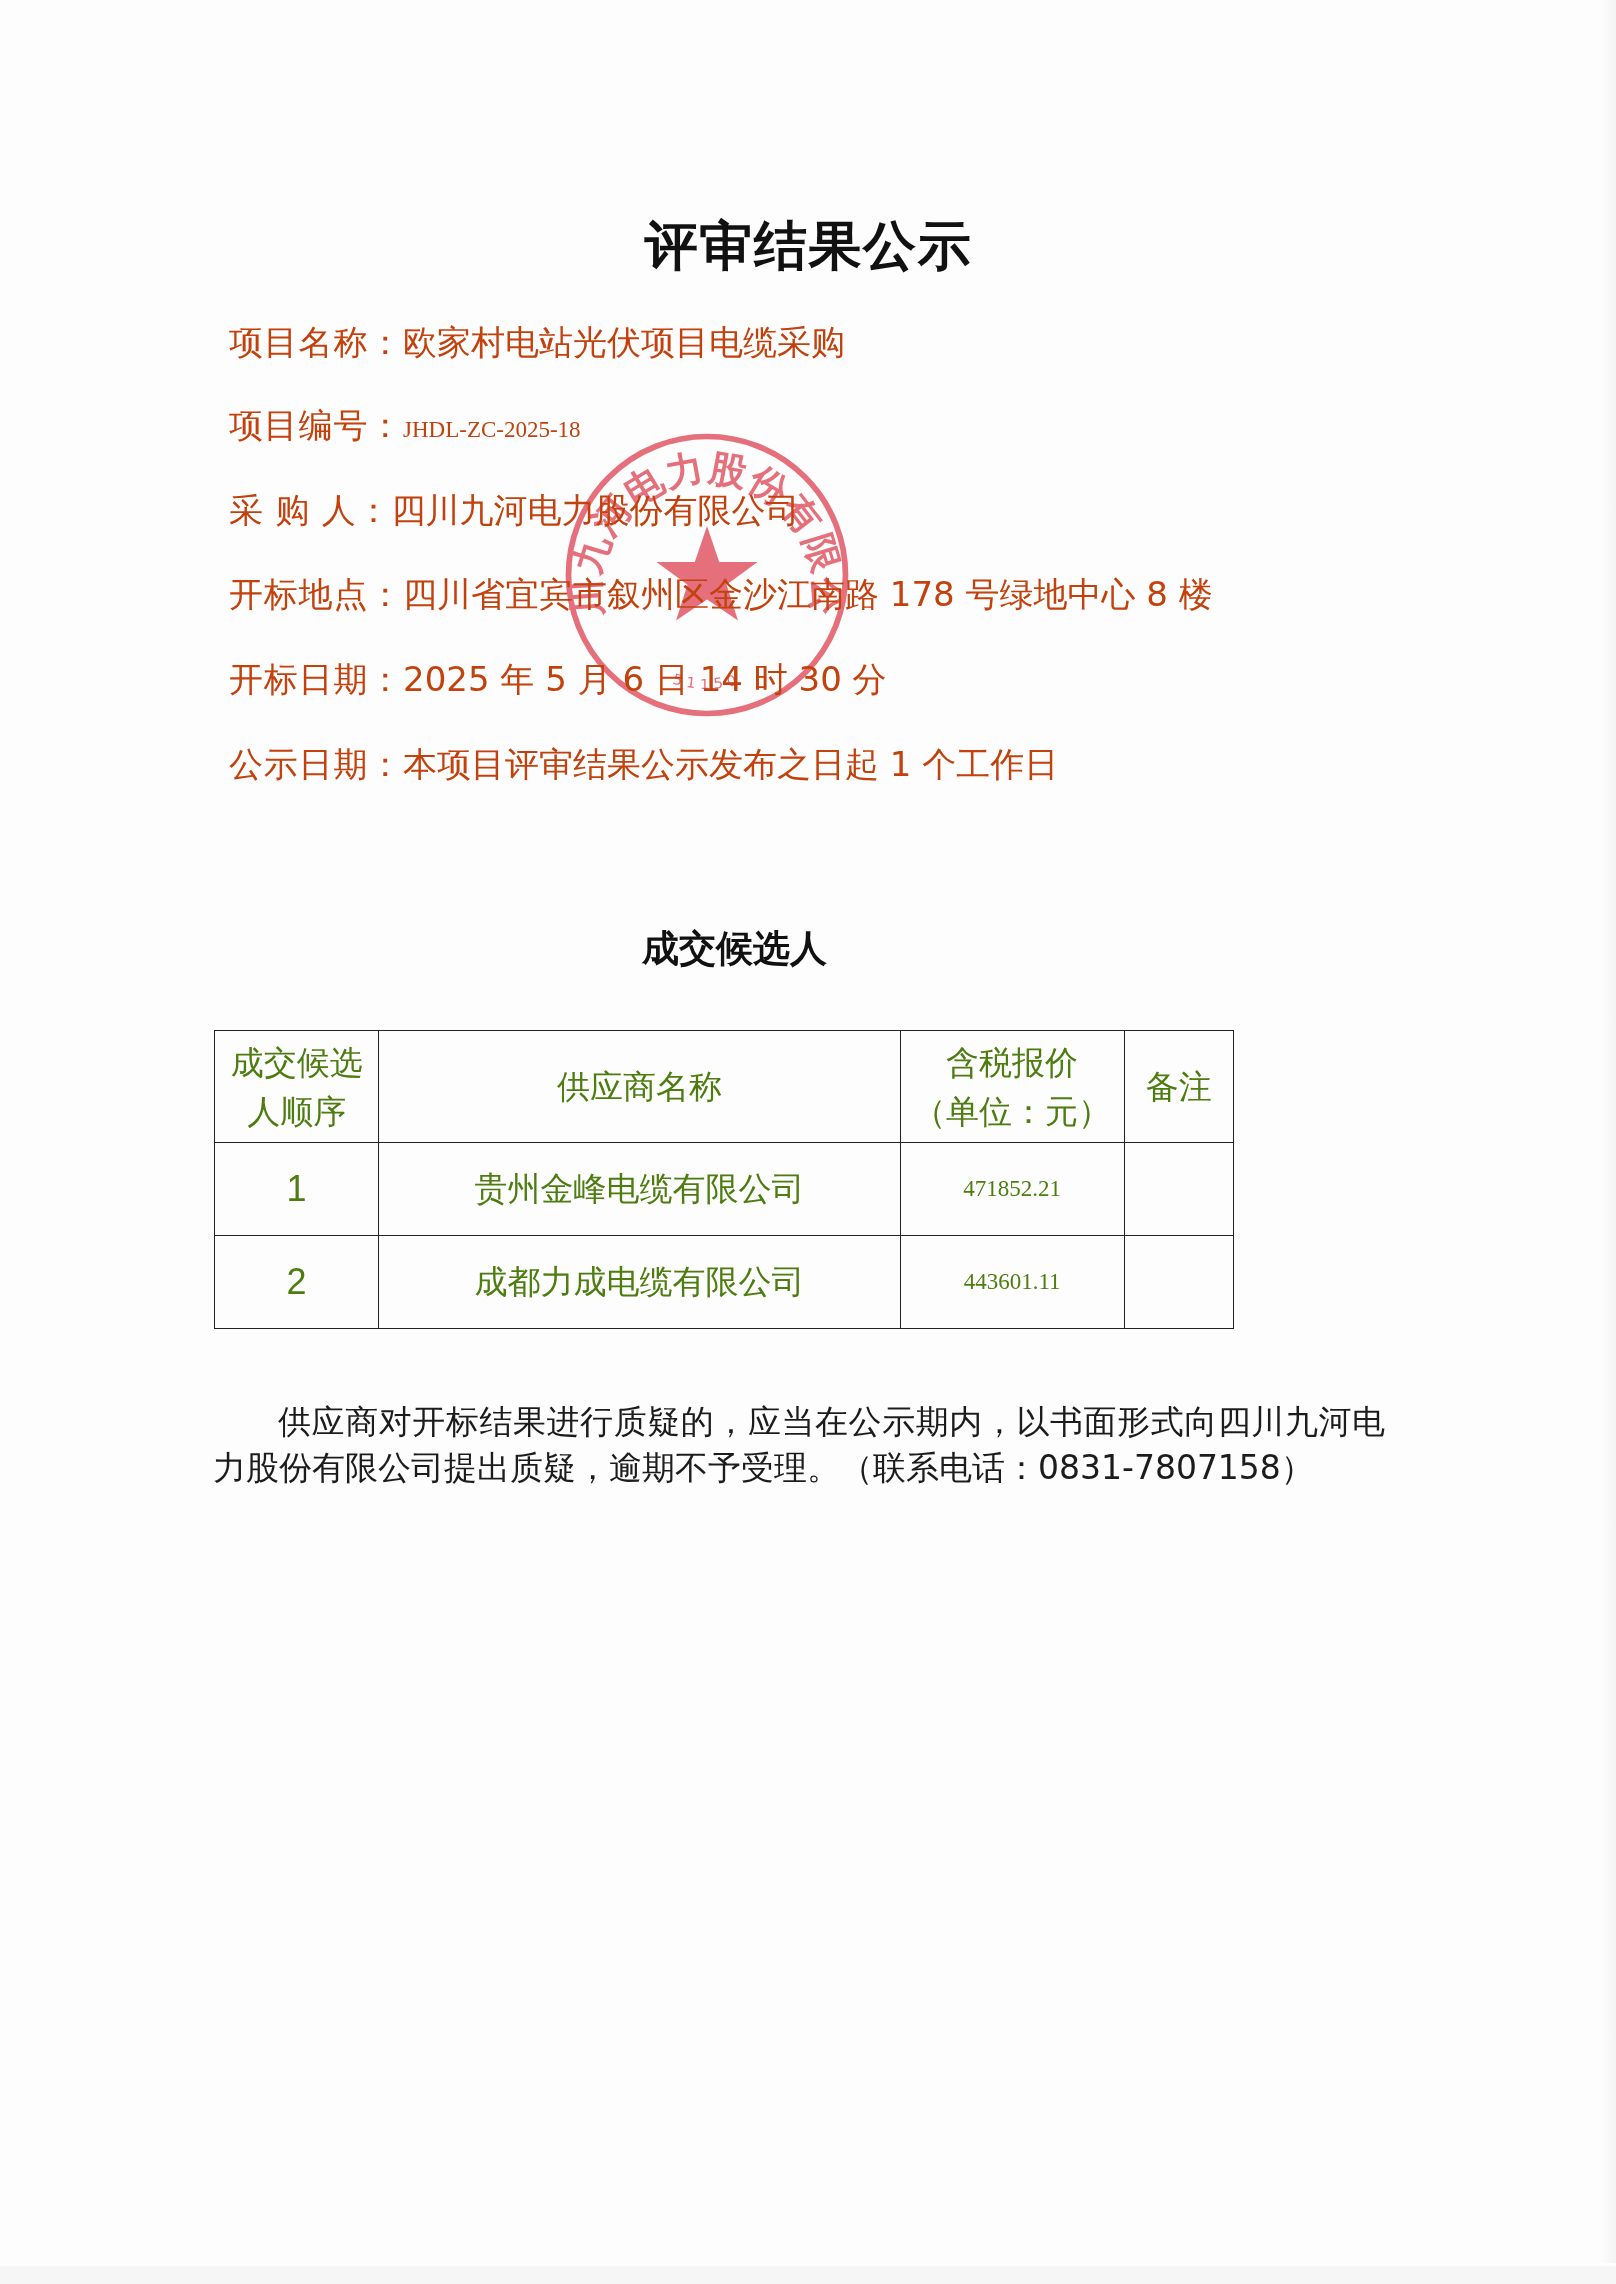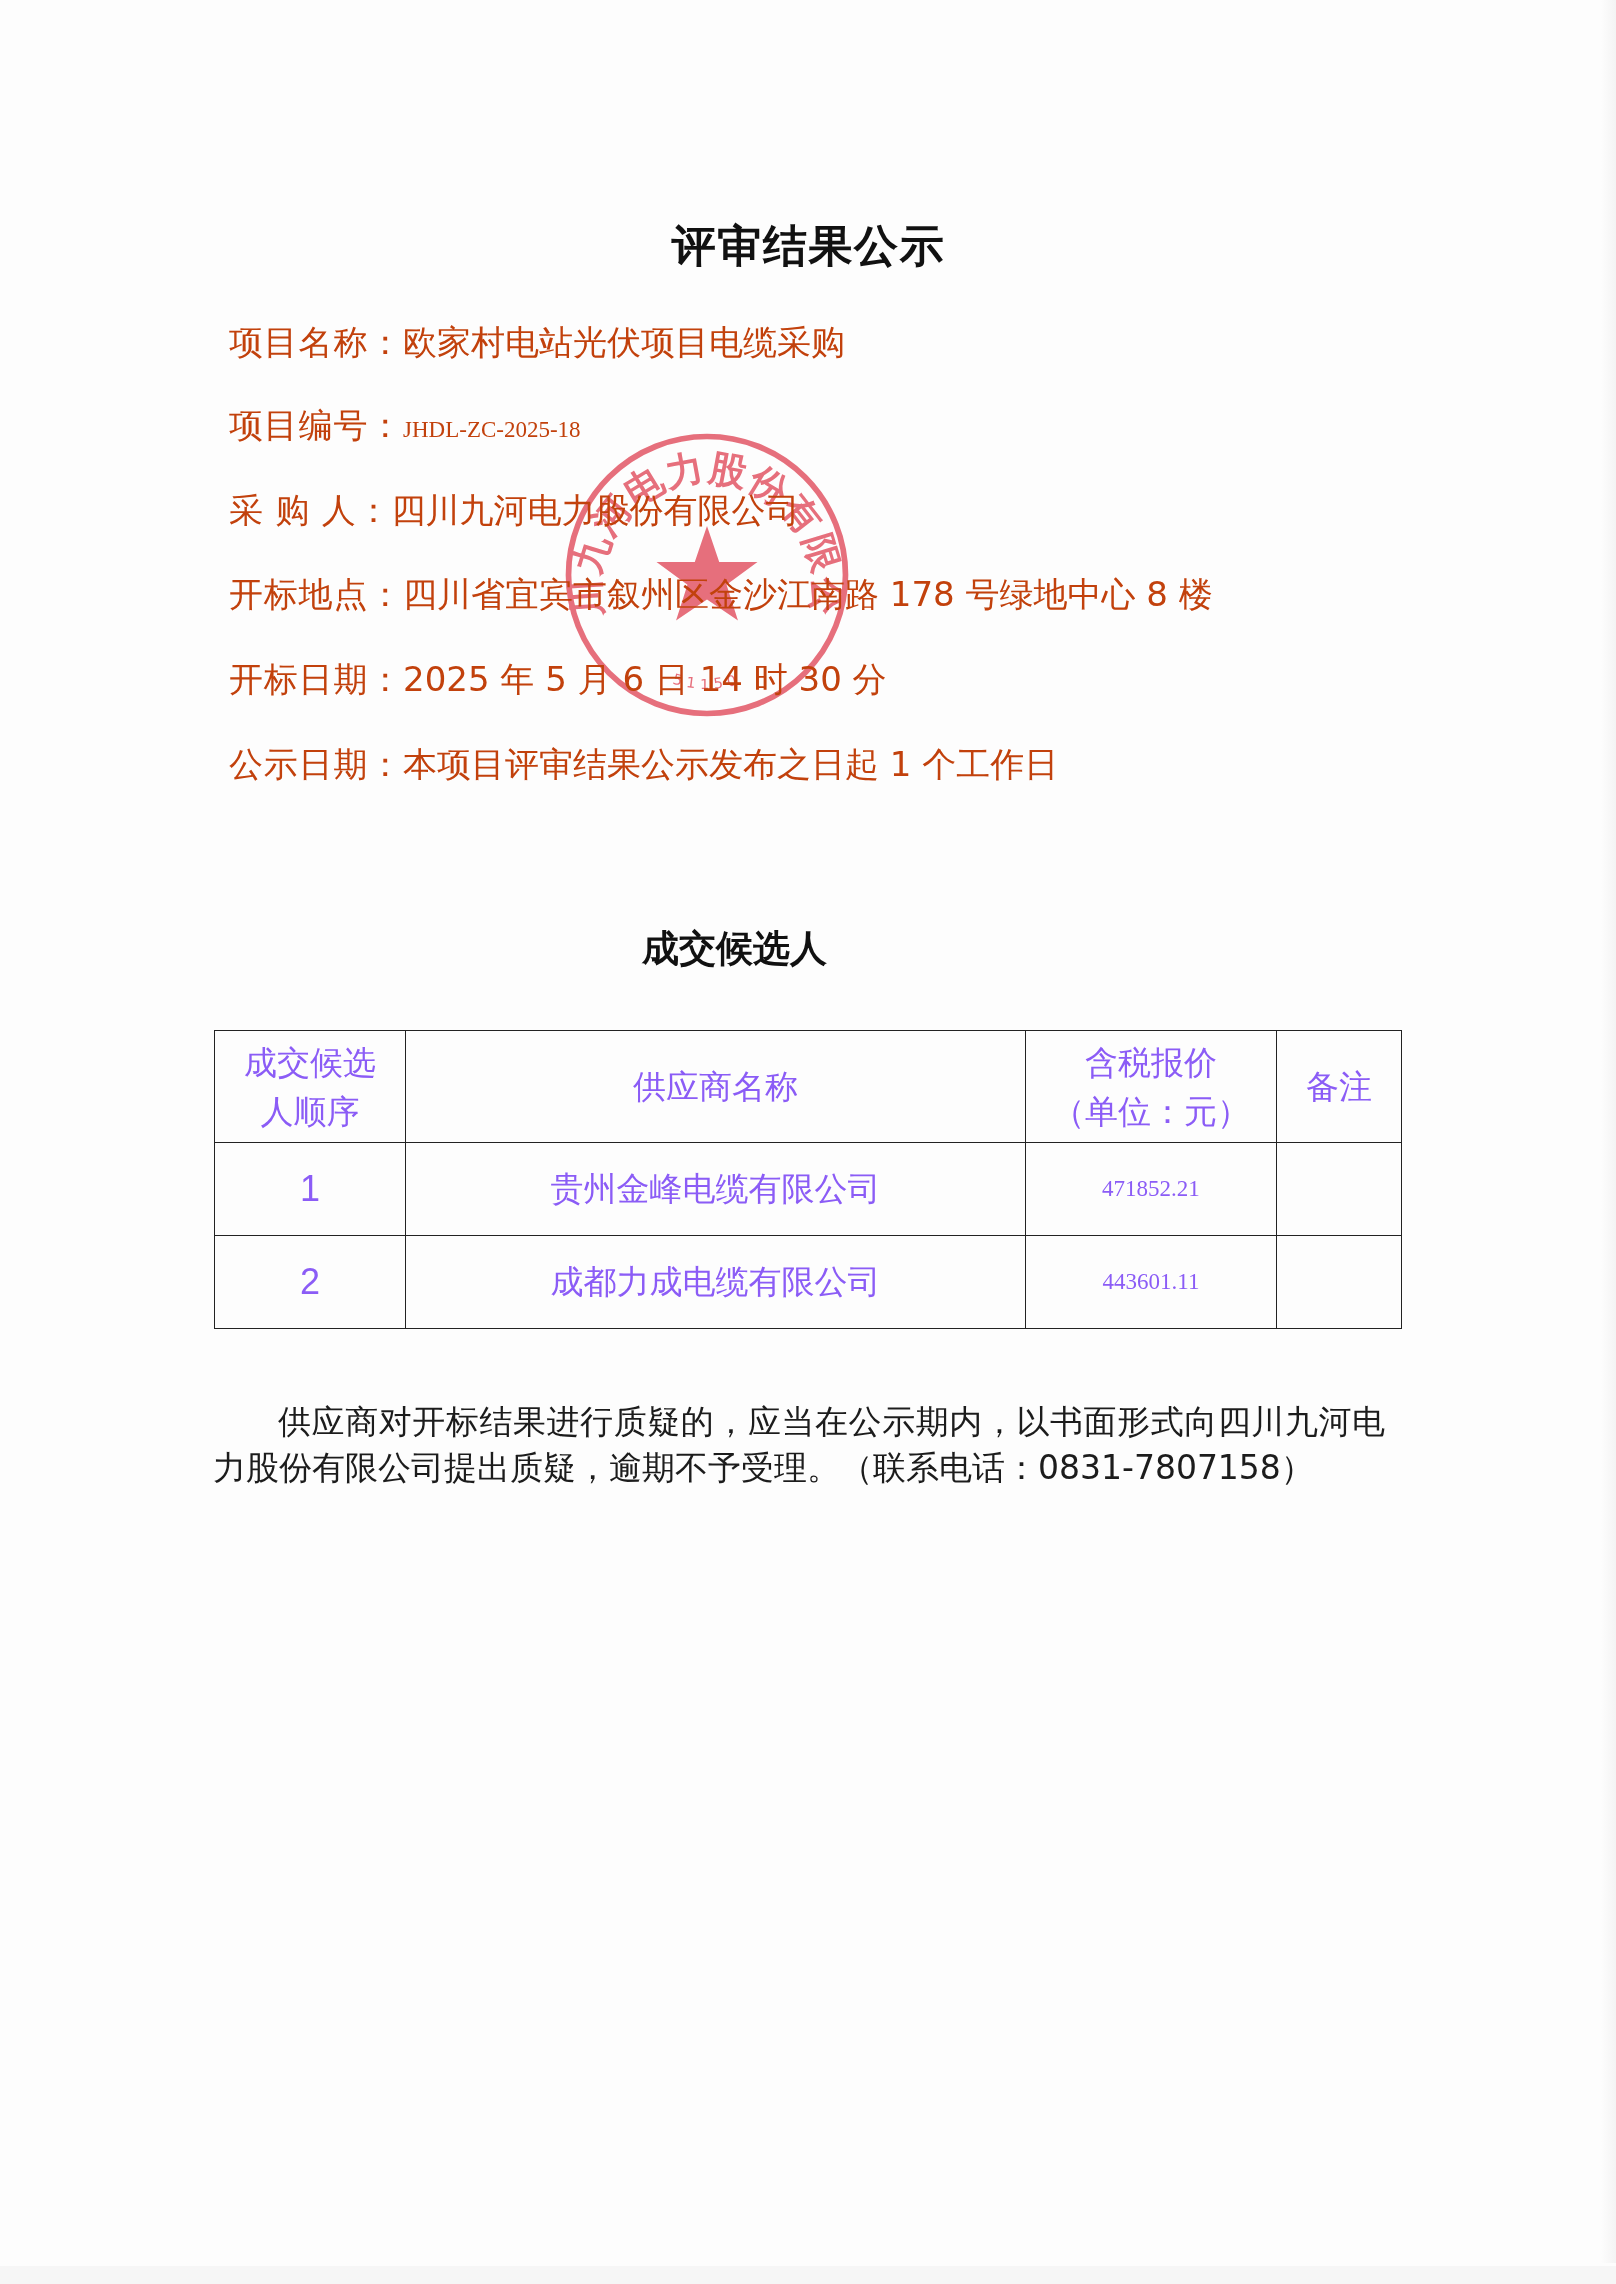--- a/index.html
+++ b/index.html
@@ -32,21 +32,21 @@
       background: #f6f6f6;
     }
     .title {
       position: absolute;
       top: 205px;
       left: 0;
       width: 1617px;
       text-align: center;
       font-family: "DejaVu Serif", "Liberation Serif", serif;
       font-weight: bold;
-      font-size: 44px;
+      font-size: 53px;
       letter-spacing: 1.6px;
       color: #111;
       line-height: 81px;
     }
     .info-line {
       position: absolute;
       left: 213px;
       font-size: 34px;
       line-height: 46px;
       color: #c2410c;
@@ -82,24 +82,24 @@
       text-align: center;
       font-weight: bold;
       font-size: 37px;
       line-height: 49px;
       color: #111;
     }
     table.candidates {
       position: absolute;
       left: 214px;
       top: 1030px;
-      width: 1188px;
+      width: 1020px;
       border-collapse: collapse;
       font-size: 33px;
-      color: #8b5cf6;
+      color: #4d7c0f;
     }
     table.candidates td, table.candidates th {
       border: 1.6px solid #222;
       text-align: center;
       vertical-align: middle;
       font-weight: normal;
       padding: 0;
     }
     table.candidates th {
       height: 111px;

